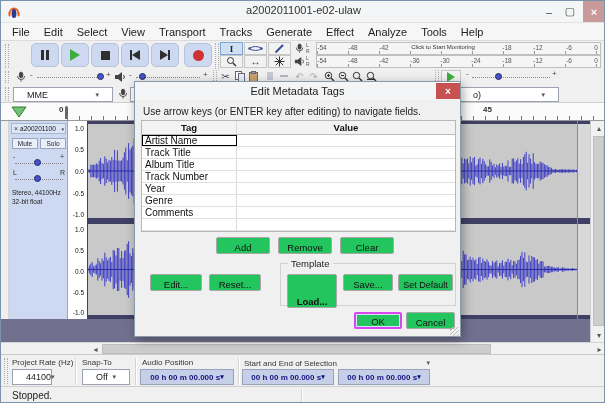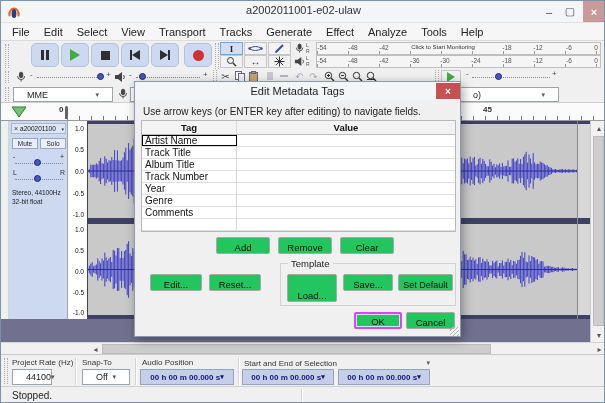--- a/index.html
+++ b/index.html
@@ -532,21 +532,21 @@
     <div class="abs btn" style="left:15px;top:192px;width:52px;height:17px;">
         <span>Edit...</span>
       </div>
     <div class="abs btn" style="left:74px;top:192px;width:52px;height:17px;">
         <span>Reset...</span>
       </div>
 
     <div class="abs gbox" style="left:145px;top:181px;width:176px;height:43px;">
       <span class="glabel">Template</span>
     </div>
-    <div class="abs btn" style="left:152px;top:192px;width:50px;height:28px;">
+    <div class="abs btn" style="left:152px;top:192px;width:50px;height:34px;font-weight:bold;">
         <span>Load...</span>
       </div>
     <div class="abs btn" style="left:208px;top:192px;width:50px;height:17px;">
         <span>Save...</span>
       </div>
     <div class="abs btn" style="left:263px;top:192px;width:55px;height:17px;font-size:9px;">
         <span>Set Default</span>
       </div>
 
     <div class="abs btn btnfocus" style="left:219px;top:230px;width:48px;height:17px;">

